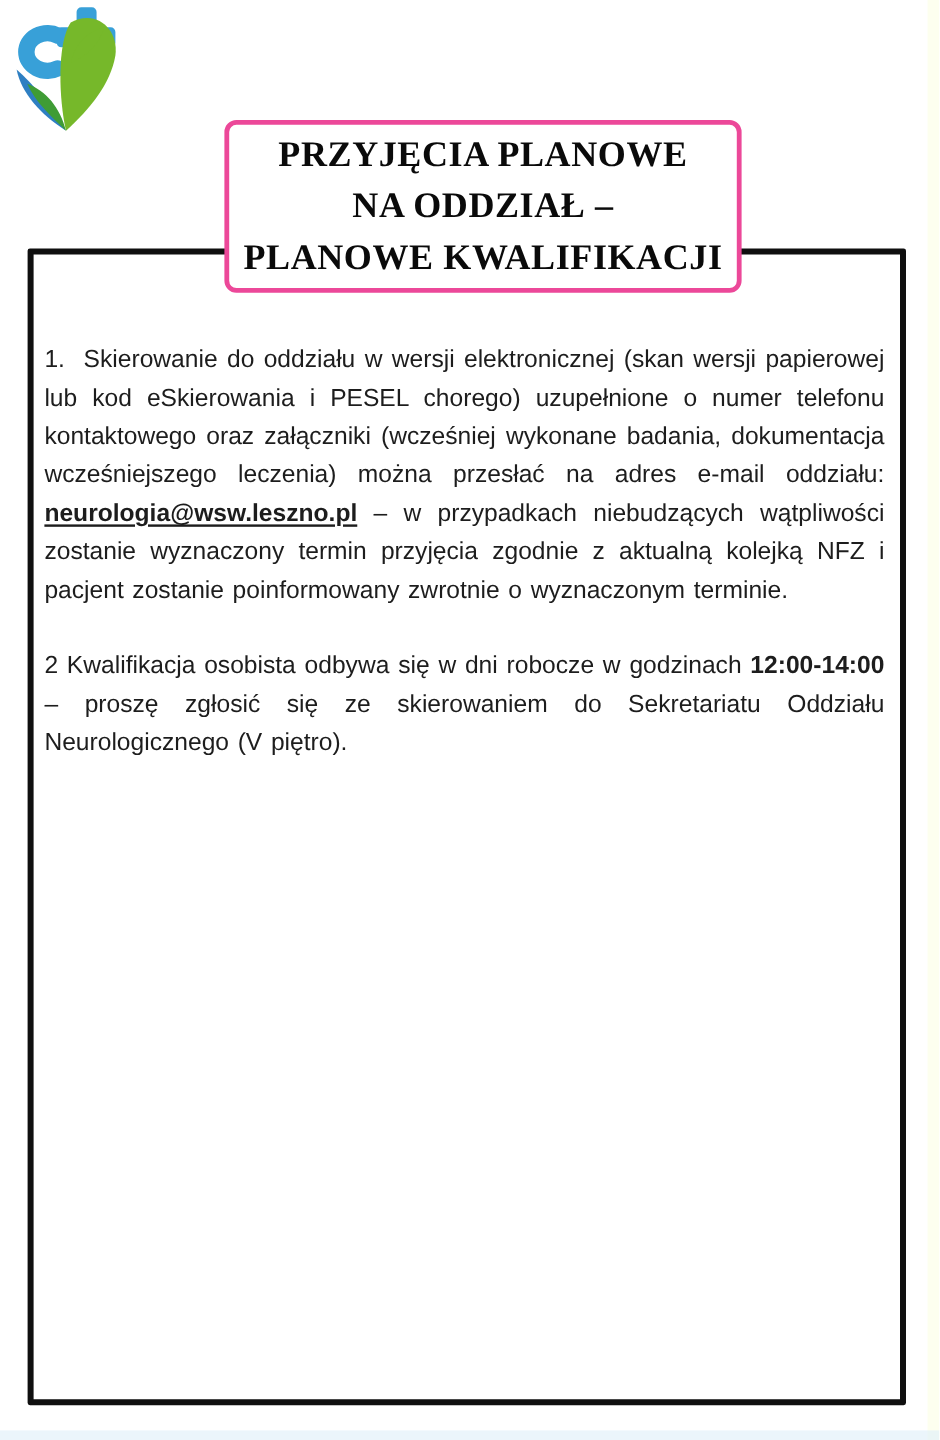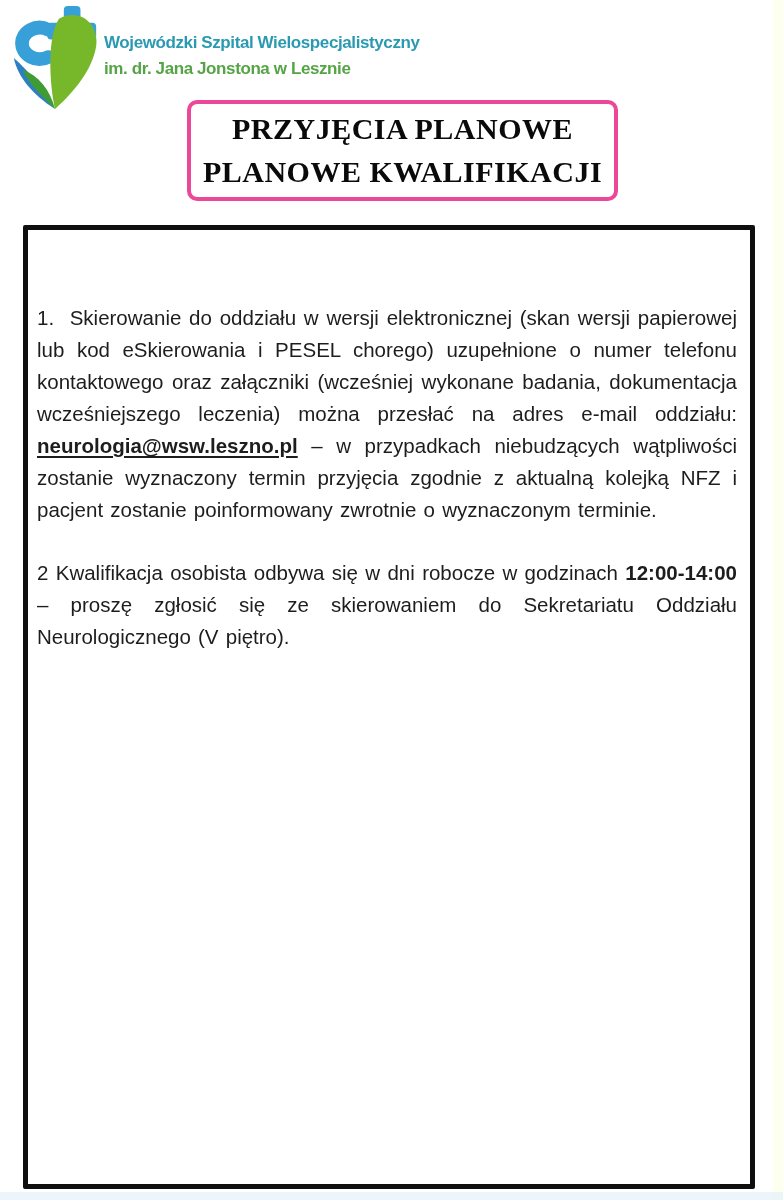--- a/index.html
+++ b/index.html
@@ -37,21 +37,21 @@
     font-family:"Liberation Serif", serif;
     font-weight:700;
     font-size:30px;line-height:43px;
     letter-spacing:0.5px;
     color:#0a0a0a;
     white-space:nowrap;
   }
 
   
   .main-box{
-    position:absolute;left:23px;top:225px;
+    position:absolute;left:23px;top:207px;
     box-sizing:border-box;
     width:732px;height:964px;
     border:5px solid #0f0f0f;
     border-radius:2px;
     background:#ffffff;
     z-index:1;
   }
   .body-text{
     position:absolute;left:0;top:0;right:0;
     padding:72px 13px 0 9px;
@@ -79,27 +79,24 @@
 
     <path d="M 8 56 C 12 76 28 94 50 108 C 38 88 22 68 8 56 Z" fill="#2e7fc2"></path>
 
     <path d="M 54 16 C 76 4 95 22 92 44 C 88 68 70 90 50 108 C 44 82 42 34 54 16 Z" fill="#76b82a"></path>
 
     <path d="M 50 108 C 38 96 24 84 17 68 C 33 74 45 88 50 108 Z" fill="#3f9c35"></path>
 
     <path d="M 55 46 C 61 30 71 23 83 20 C 77 36 68 44 55 50 Z" fill="#76b82a"></path>
   </svg>
 
-  <div class="org">
-    <div style="color: rgb(42, 154, 178);">Wojewódzki Szpital Wielospecjalistyczny</div>
-    <div style="color: rgb(85, 164, 69);">im. dr. Jana Jonstona w Lesznie</div>
-  </div>
 
   <div class="title-box">
     <div class="title-line">PRZYJĘCIA PLANOWE</div>
+    <div class="title-line">NA ODDZIAŁ –</div>
     <div class="title-line">PLANOWE KWALIFIKACJI</div>
   </div>
 
   <div class="main-box">
     <div class="body-text">
         <p class="para">1.&nbsp; Skierowanie do oddziału w wersji elektronicznej (skan wersji papierowej lub kod eSkierowania i PESEL chorego) uzupełnione o numer telefonu kontaktowego oraz załączniki (wcześniej wykonane badania, dokumentacja wcześniejszego leczenia) można przesłać na adres e-mail oddziału: <b class="u">neurologia@wsw.leszno.pl</b> – w przypadkach niebudzących wątpliwości zostanie wyznaczony termin przyjęcia zgodnie z aktualną kolejką NFZ i pacjent zostanie poinformowany zwrotnie o wyznaczonym terminie.</p>
         <p class="para gap">2 Kwalifikacja osobista odbywa się w dni robocze w godzinach <b>12:00-14:00</b> – proszę zgłosić się ze skierowaniem do Sekretariatu Oddziału Neurologicznego (V piętro).</p>
       </div>
   </div>
 

